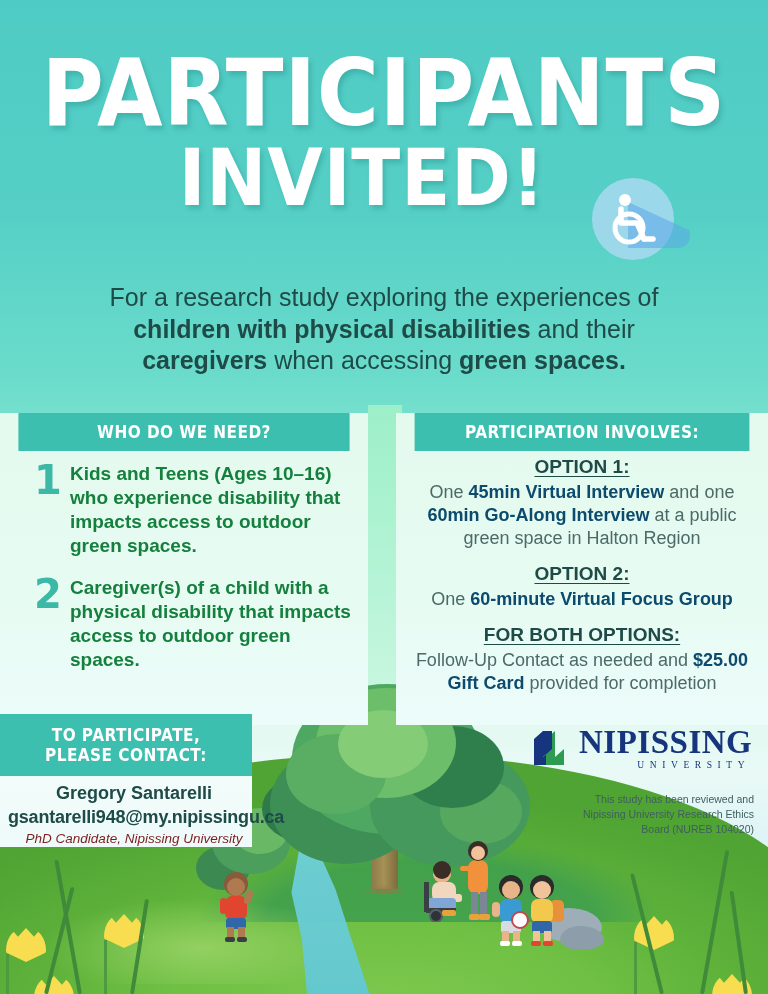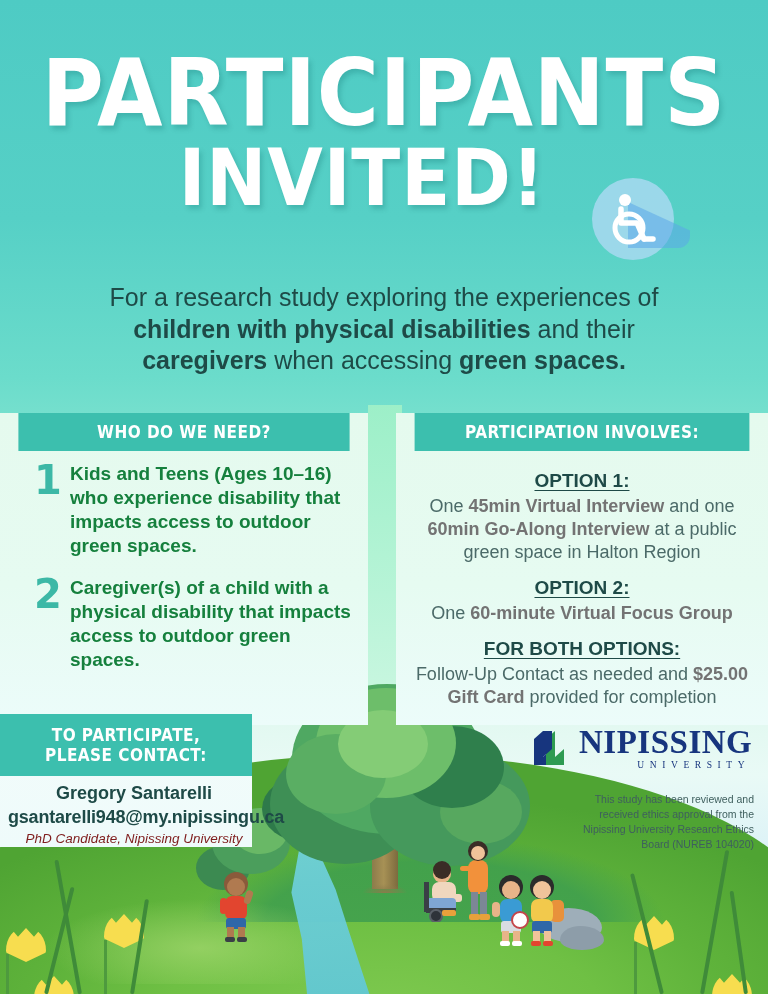--- a/index.html
+++ b/index.html
@@ -163,27 +163,27 @@
   .need-item{display:flex;gap:14px;margin-bottom:18px;}
   .need-num{
     font-family:"DejaVu Sans", sans-serif;font-weight:bold;
     font-size:40px;line-height:.92;color:#3CB8A6;flex:0 0 auto;width:22px;text-align:center;
   }
   .need-txt{
     color:#15803d;font-weight:bold;font-size:19px;line-height:1.26;
   }
 
   
-  .involve{position:absolute;left:404px;top:470px;width:356px;text-align:center;color:#2A4E4C;}
+  .involve{position:absolute;left:404px;top:456px;width:356px;text-align:center;color:#2A4E4C;}
   .opt-head{
     font-weight:bold;font-size:19px;text-decoration:underline;
     text-underline-offset:3px;margin-bottom:3px;color:#1E4A47;
   }
   .opt-body{font-size:18px;line-height:1.28;color:#4B6A68;}
-  .opt-body b{color:#737373;font-weight:bold;}
+  .opt-body b{color:#0c4a6e;font-weight:bold;}
   .opt-gap{height:13px;}
 
   
   .contact-det{position:absolute;left:8px;top:782px;width:252px;text-align:center;color:#1E4A47;}
   .c-name{font-weight:bold;font-size:18px;line-height:1.3;}
   .c-mail{font-weight:bold;font-size:18px;line-height:1.35;letter-spacing:-.2px;}
   .c-role{font-style:italic;font-size:13.5px;line-height:1.4;color:#7f1d1d;}
 
   
   .logo-wrap{position:absolute;left:532px;top:726px;width:222px;}
@@ -387,19 +387,18 @@
         <path d="M14 36 L14 10 L23 2 L23 28 L32 20 L32 36 Z" fill="#2E9B52"></path>
         <path d="M11 2 L11 28 L20 20 L20 2 Z" fill="#17357E"></path>
       </svg>
       <div>
         <div class="logo-word">NIPISSING</div>
         <div class="logo-sub">UNIVERSITY</div>
       </div>
     </div>
     <div class="ethics">
       <div>This study has been reviewed and</div>
-      <div>received ethics approval from the</div>
       <div>Nipissing University Research Ethics</div>
       <div>Board (NUREB 104020)</div>
     </div>
   </div>
 
 </div>
 
 </body></html>

